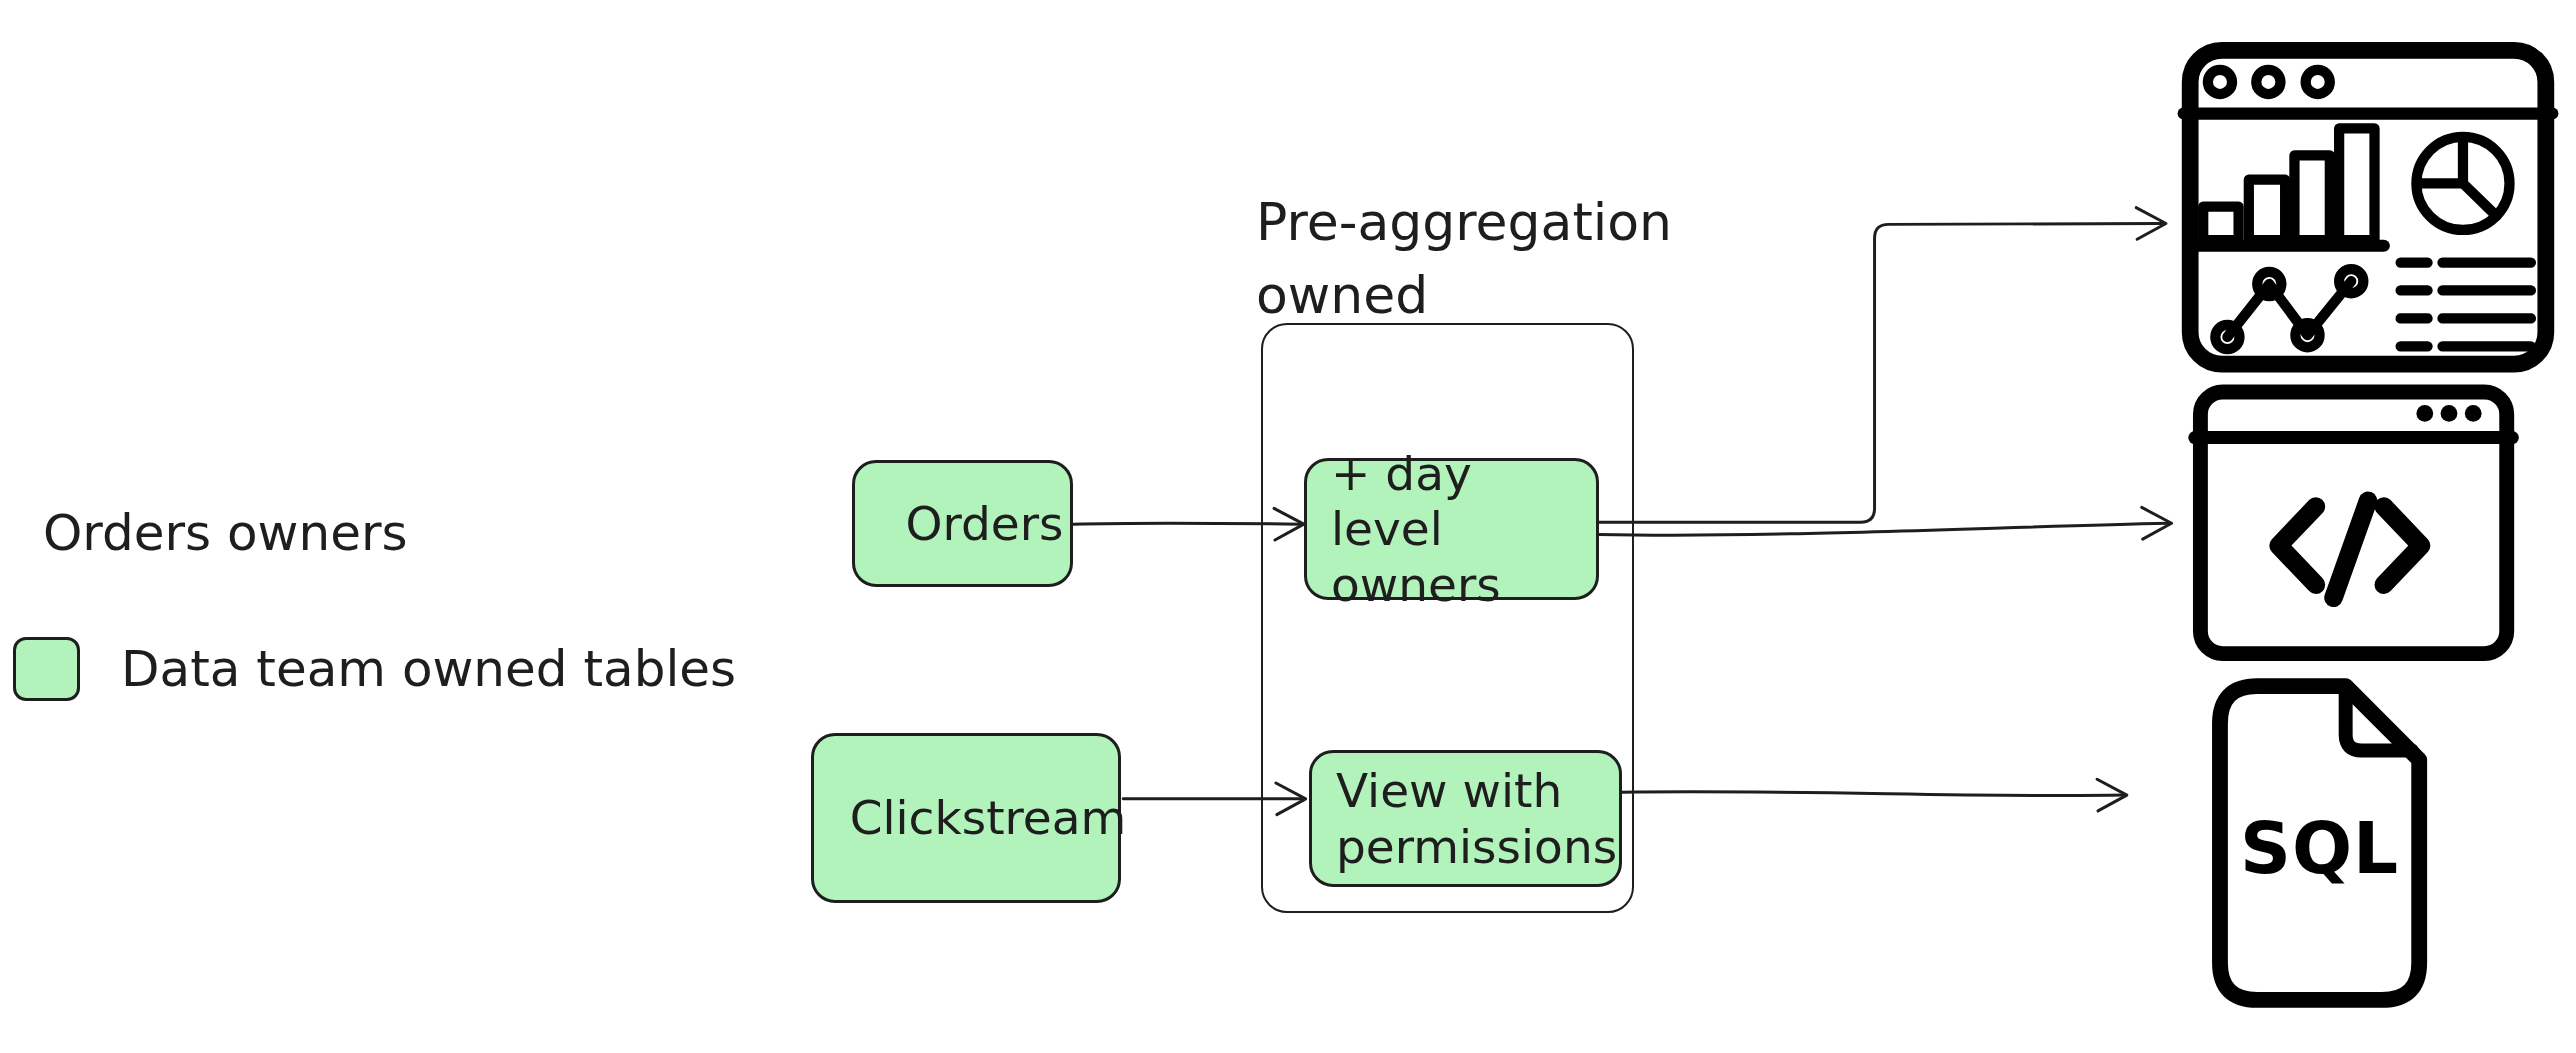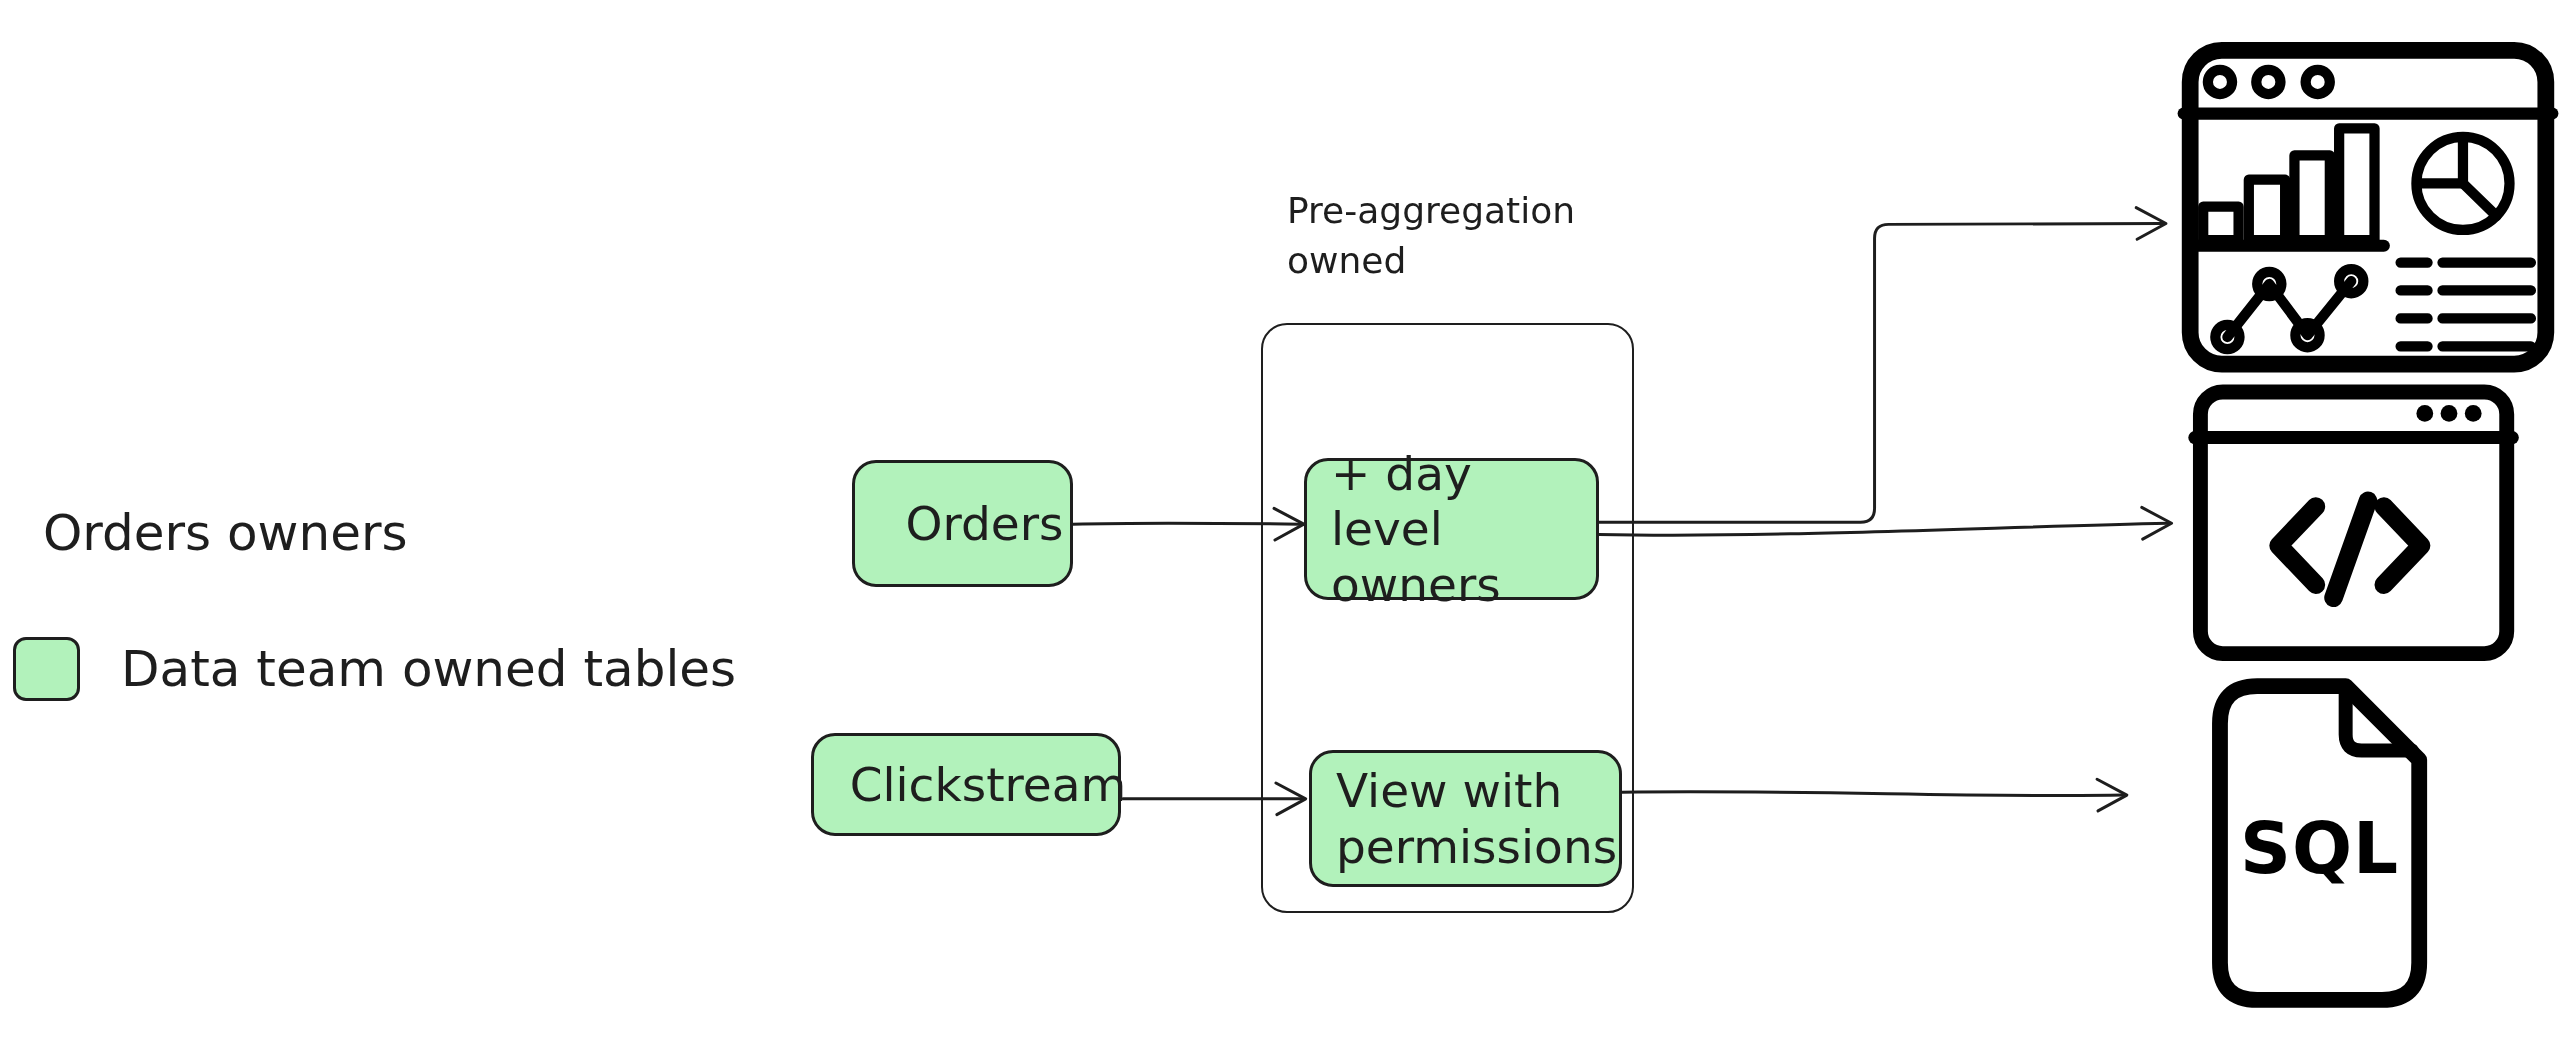--- a/index.html
+++ b/index.html
@@ -30,39 +30,39 @@
   
   .group-box{
     position:absolute;left:1261px;top:323px;
     width:373px;height:590px;
     border:2.8px solid #1e1e1e;
     border-radius:26px;
     box-sizing:border-box;
     background:transparent;
   }
   .group-title{
-    position:absolute;left:1287px;top:186px;
-    font-size:36px;line-height:1.4;
+    position:absolute;left:1256px;top:186px;
+    font-size:52px;line-height:1.4;
     white-space:nowrap;
   }
   
   .node{
     position:absolute;
     background:#b2f2bb;
     border:3.7px solid #1e1e1e;
     border-radius:24px;
     box-sizing:border-box;
     display:flex;align-items:center;justify-content:center;
     font-size:47px;line-height:1.18;padding-left:44px;
   }
   .node.left{justify-content:flex-start;padding-left:24px;}
   .node-label span{display:block;}
   .node-orders{left:852px;top:460px;width:221px;height:127px;}
   .node-metrics{left:1304px;top:458px;width:295px;height:142px;}
-  .node-clickstream{left:811px;top:733px;width:310px;height:103px;justify-content:center;}
+  .node-clickstream{left:811px;top:733px;width:310px;height:170px;justify-content:center;}
   .node-view{left:1309px;top:722px;width:313px;height:137px;margin-top:28px;}
   
   .overlay{
     position:absolute;left:0;top:0;width:2576px;height:1053px;
     pointer-events:none;
   }
   .arrow{stroke:#1e1e1e;stroke-width:3.2;fill:none;stroke-linecap:round;stroke-linejoin:round;}
   .icon-stroke{stroke:#000000;fill:none;stroke-linecap:round;stroke-linejoin:round;}
   .icon-fill{fill:#000000;stroke:none;}
   .sql-text{

